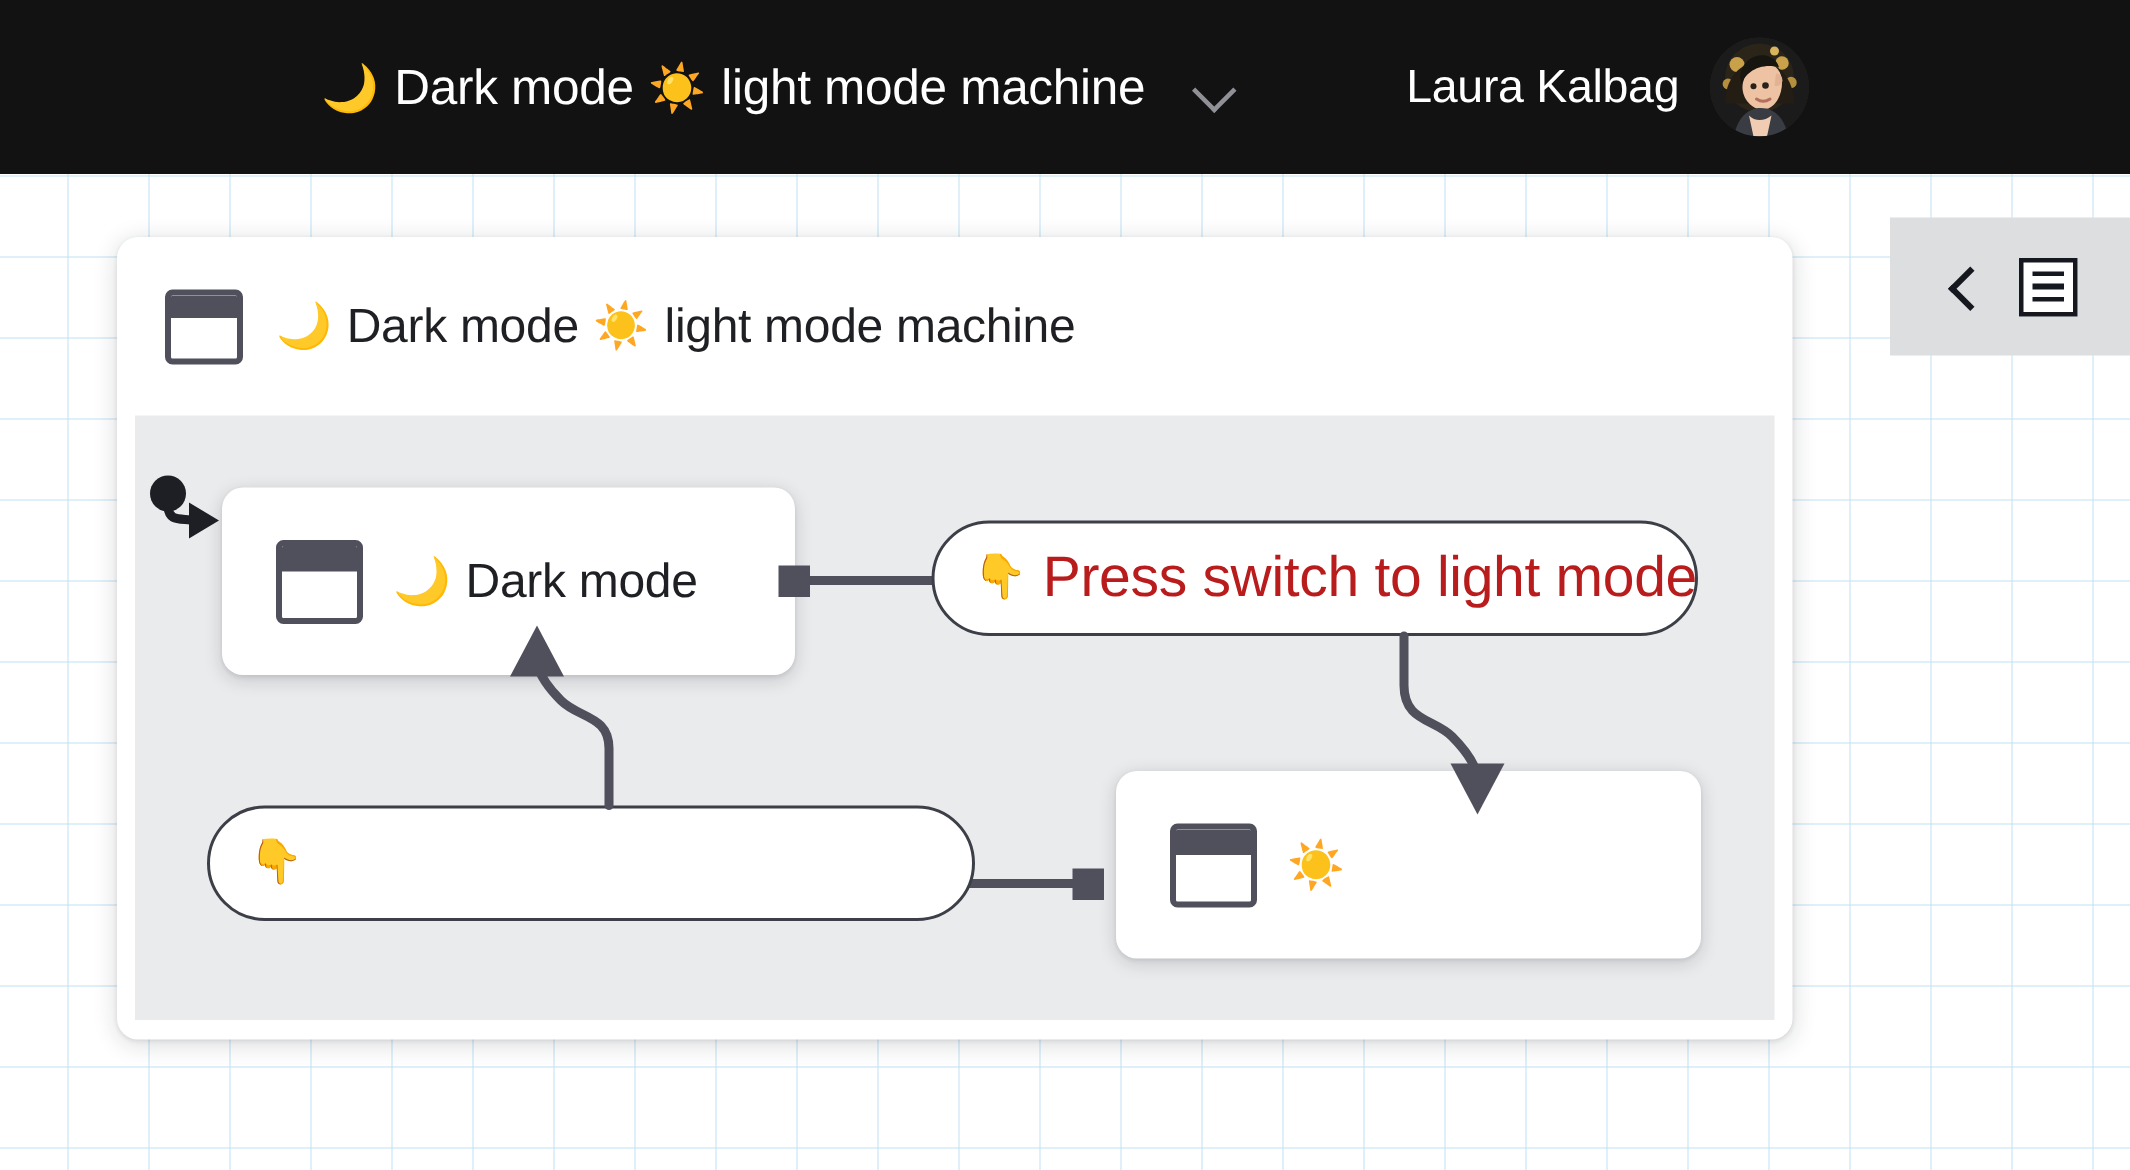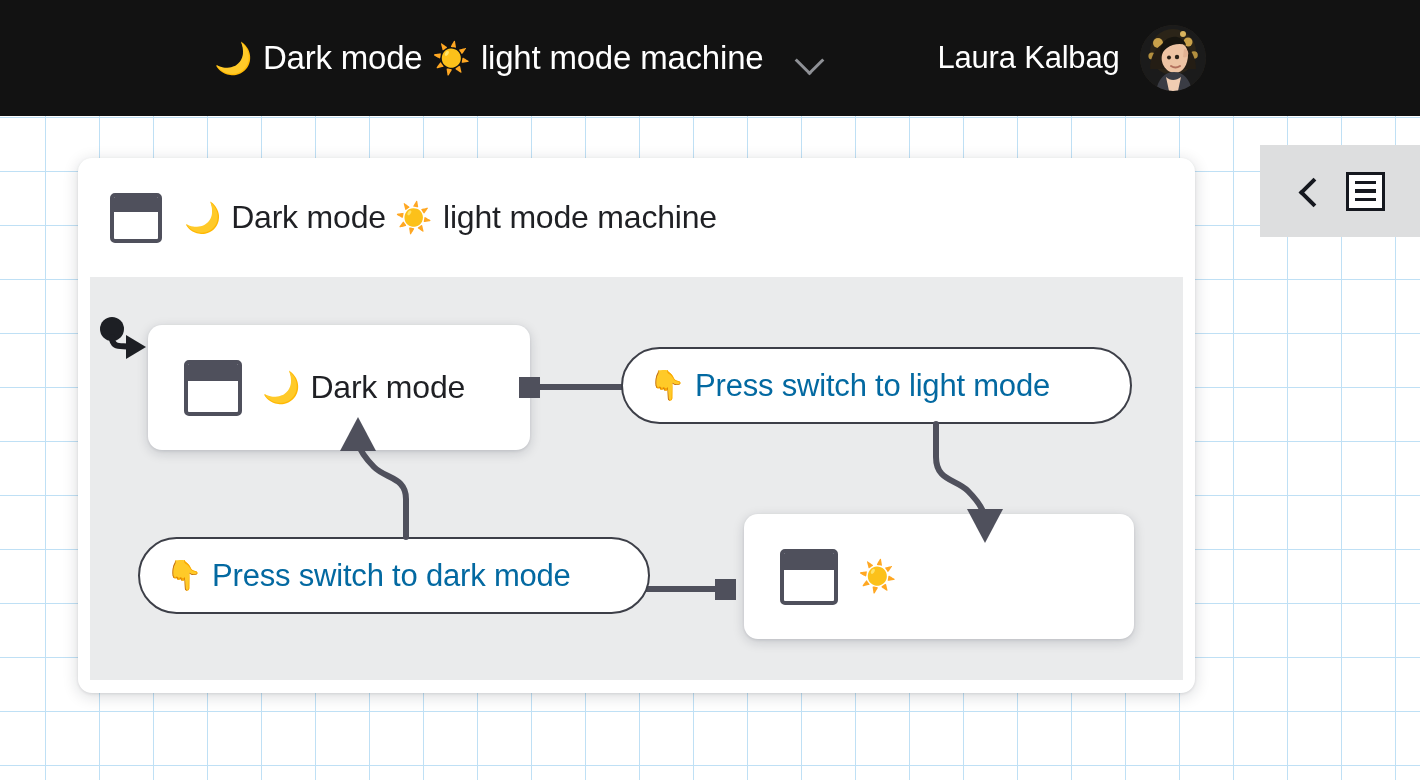--- a/index.html
+++ b/index.html
@@ -196,22 +196,22 @@
     background: #ffffff;
     border: 2.5px solid #3d3f48;
     border-radius: 999px;
     display: flex;
     align-items: center;
     padding: 0 26px;
     gap: 10px;
     z-index: 7;
   }
   .event-pill .pill-text {
-    font-size: 31px;
-    color: #0369a1;
+    font-size: 38px;
+    color: #b91c1c;
     letter-spacing: -0.2px;
     white-space: nowrap;
   }
   .event-pill .emj { font-size: 29px; line-height: 1; }
 
   #pill-to-light { left: 531px; top: 70px;  width: 511px; height: 77px; }
   #pill-to-dark  { left: 48px;  top: 260px; width: 512px; height: 77px; }
 
   
   .handle {
@@ -391,21 +391,20 @@
         </span>
       </div>
 
       <div class="event-pill" id="pill-to-light">
         <span class="emj">👇</span>
         <span class="pill-text">Press switch to light mode</span>
       </div>
 
       <div class="event-pill" id="pill-to-dark">
         <span class="emj">👇</span>
-        <span class="pill-text">Press switch to dark mode</span>
       </div>
 
       <div class="edge-line" id="line-dark-to-pill"></div>
       <div class="handle" id="handle-dark-right"></div>
 
       <div class="edge-line" id="line-pill-to-dark"></div>
       <div class="handle" id="handle-dark-src"></div>
     </div>
   </div>
 

